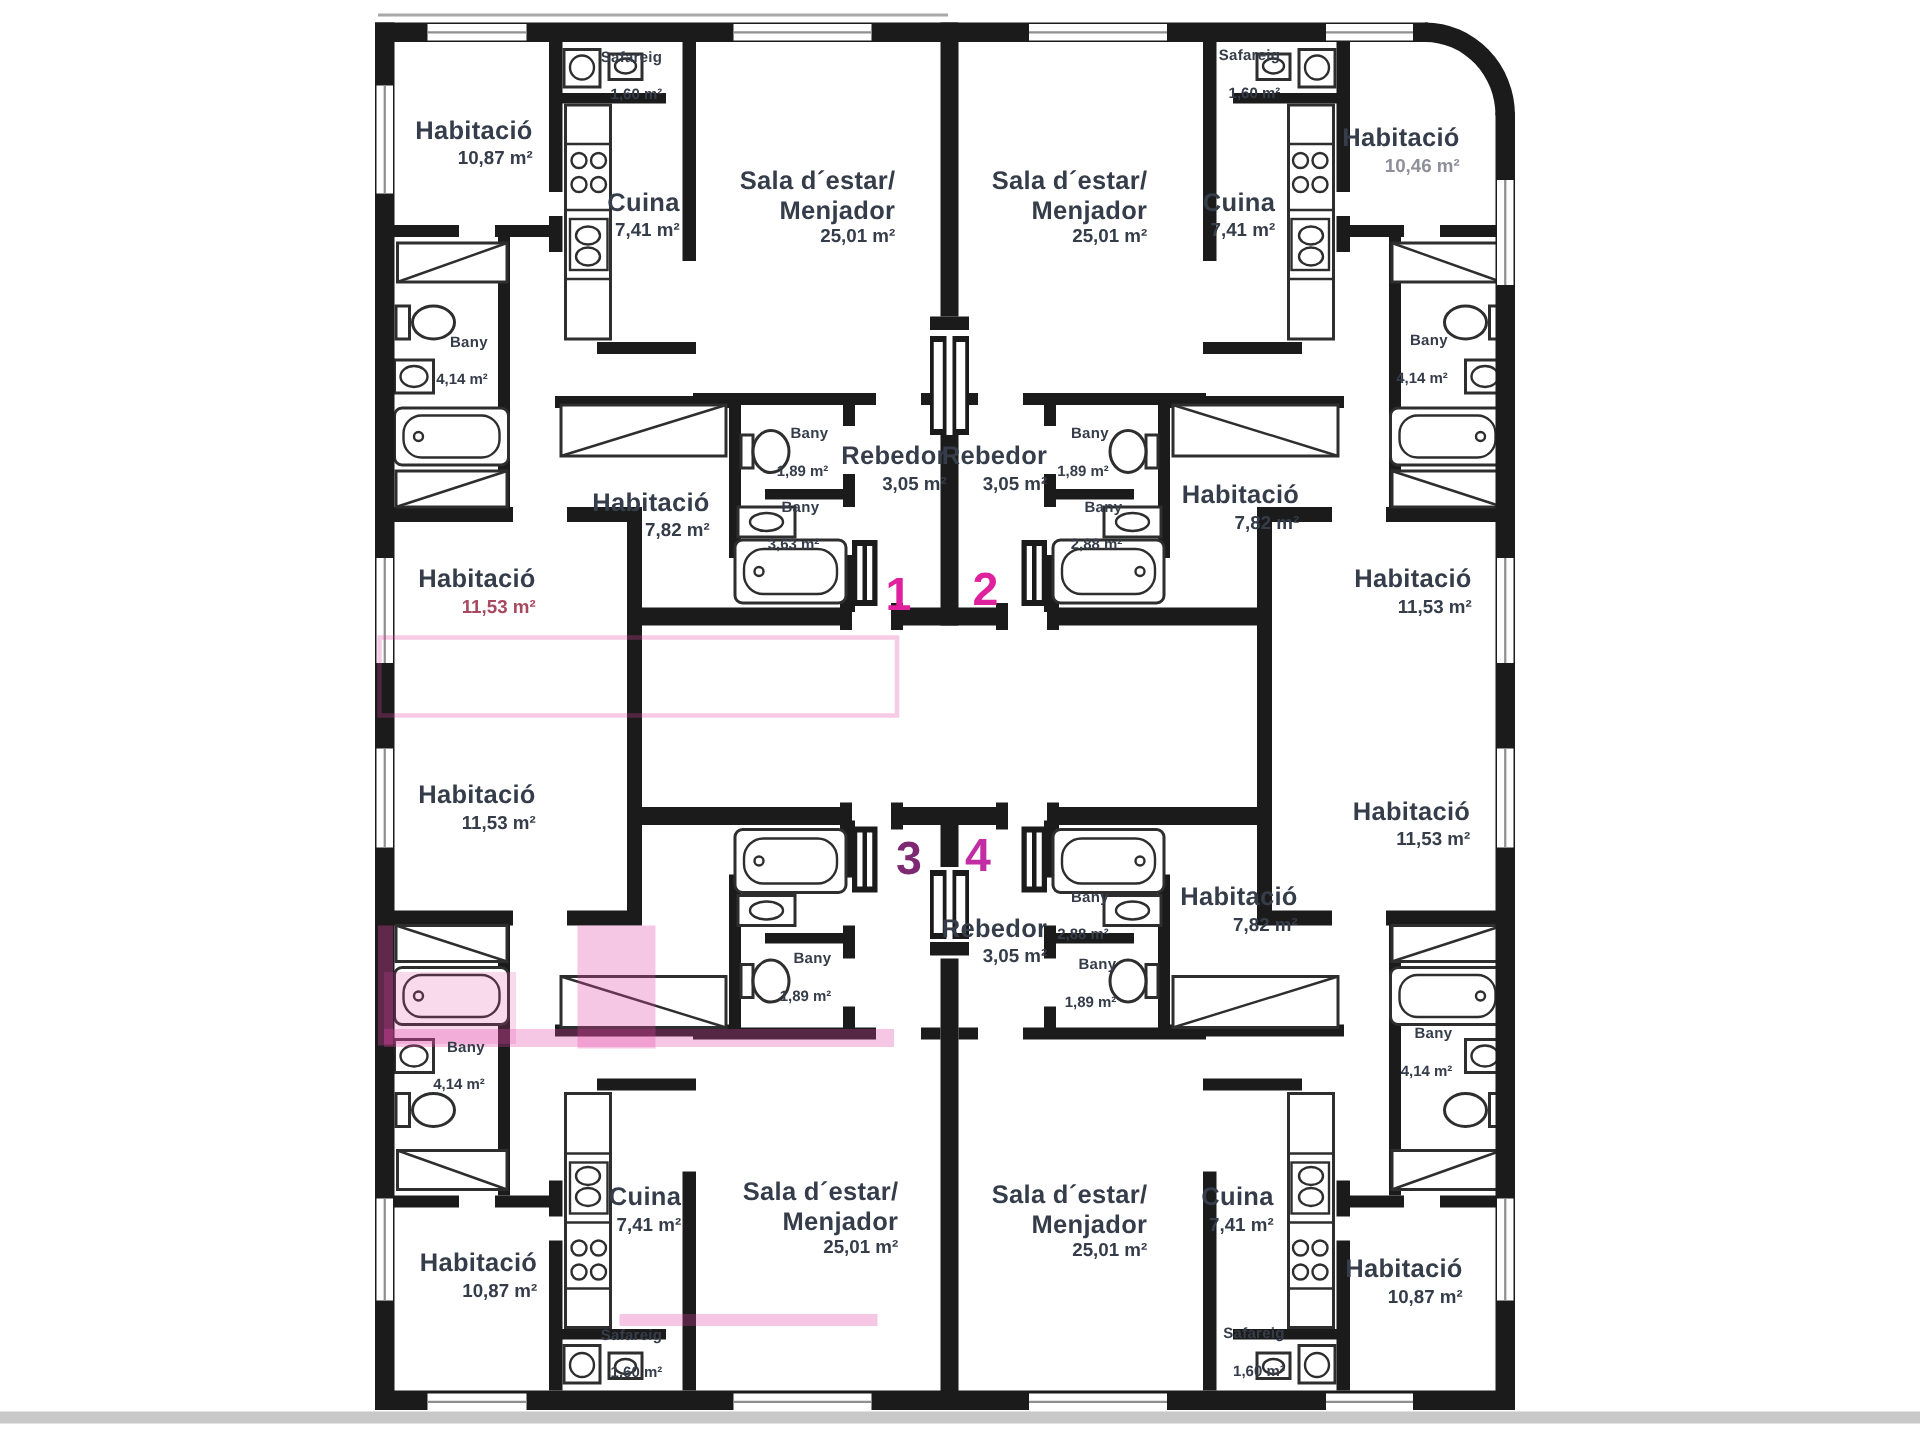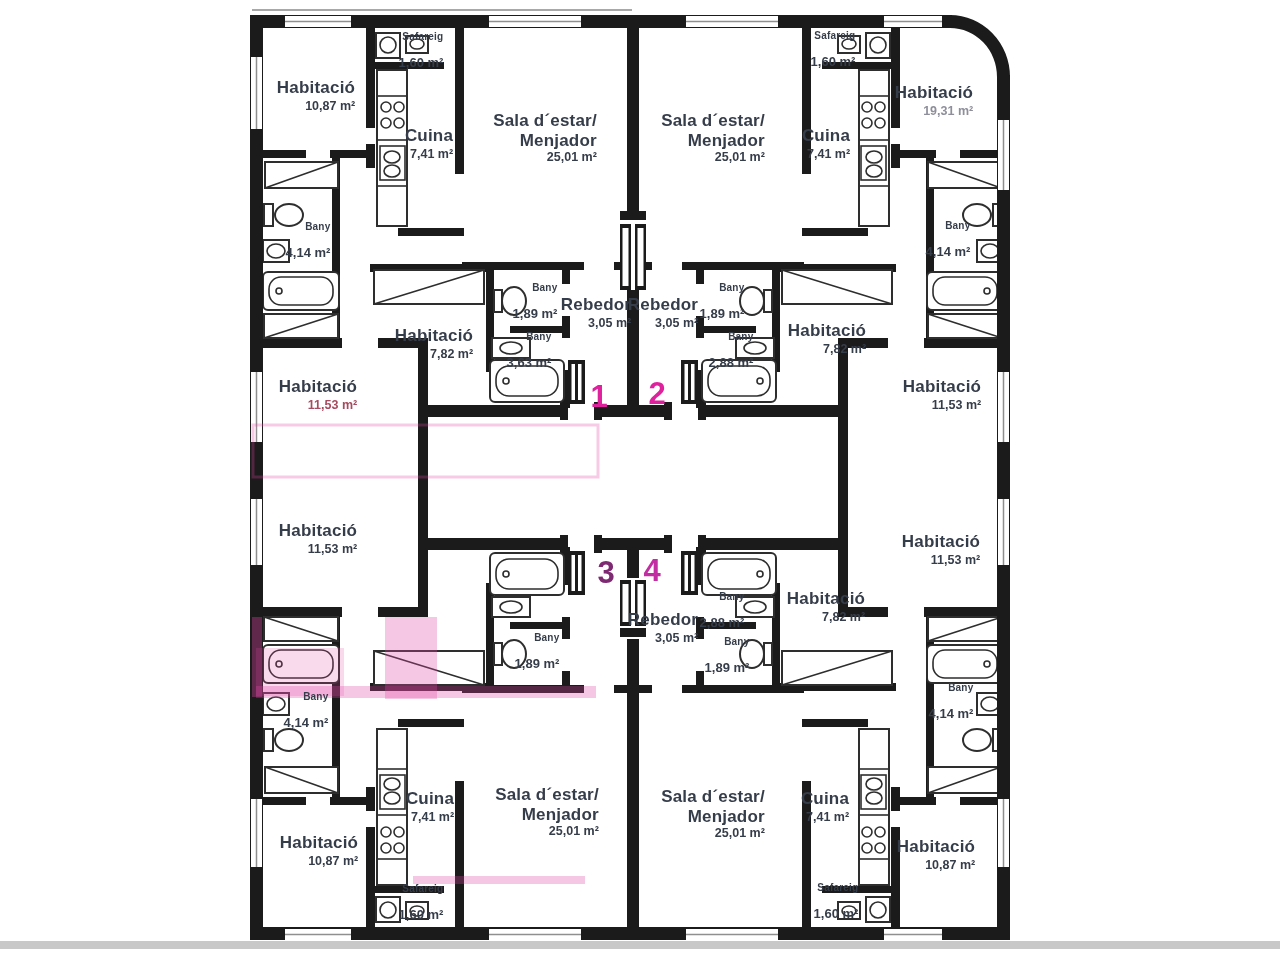--- a/index.html
+++ b/index.html
@@ -16,21 +16,21 @@
   .lbl {
     position:absolute; transform:translate(-50%,-50%);
     text-align:right; color:#363d4a; font-weight:bold; white-space:nowrap;
     line-height:1.15; z-index:5;
   }
   .lbl .nm { display:block; font-size:17px; letter-spacing:.2px; }
   .lbl .ar { display:block; font-size:12.5px; }
   .lbl.mid  .ar { margin-top:1px; }
   .lbl.sala .ar { }
   .lbl.sm .nm { font-size:10px; }
-  .lbl.sm .ar { font-size:13px; margin-top:13px; }
+  .lbl.sm .ar { font-size:10px; margin-top:13px; }
   .unum {
     position:absolute; transform:translate(-50%,-50%);
     font-size:31px; font-weight:bold; z-index:6; line-height:1;
   }
 </style>
 </head>
 <body>
 
 <div id="stage">
   <div id="plan">
@@ -266,21 +266,21 @@
     <div class="lbl sm" style="left:833px;top:50px">
         <span class="nm">Safareig</span>
         <span class="ar">1,60 m²</span>
       </div>
     <div class="lbl mid" style="left:826px;top:143px">
         <span class="nm">Cuina</span>
         <span class="ar">7,41 m²</span>
       </div>
     <div class="lbl mid" style="left:934px;top:100px">
         <span class="nm">Habitació</span>
-        <span class="ar" style="color:#8f8f9c">19,31 m²</span>
+        <span class="ar" style="color:#8f8f9c">10,46 m²</span>
       </div>
     <div class="lbl sm" style="left:948px;top:240px">
         <span class="nm">Bany</span>
         <span class="ar">4,14 m²</span>
       </div>
     <div class="lbl mid" style="left:663px;top:312px">
         <span class="nm">Rebedor</span>
         <span class="ar">3,05 m²</span>
       </div>
     <div class="lbl sm" style="left:722px;top:302px">

